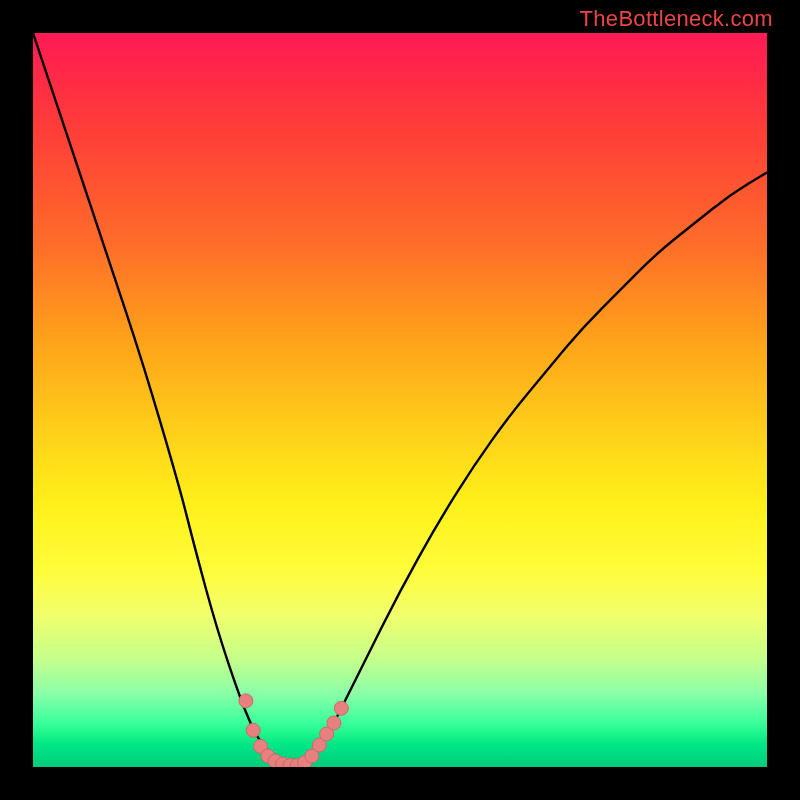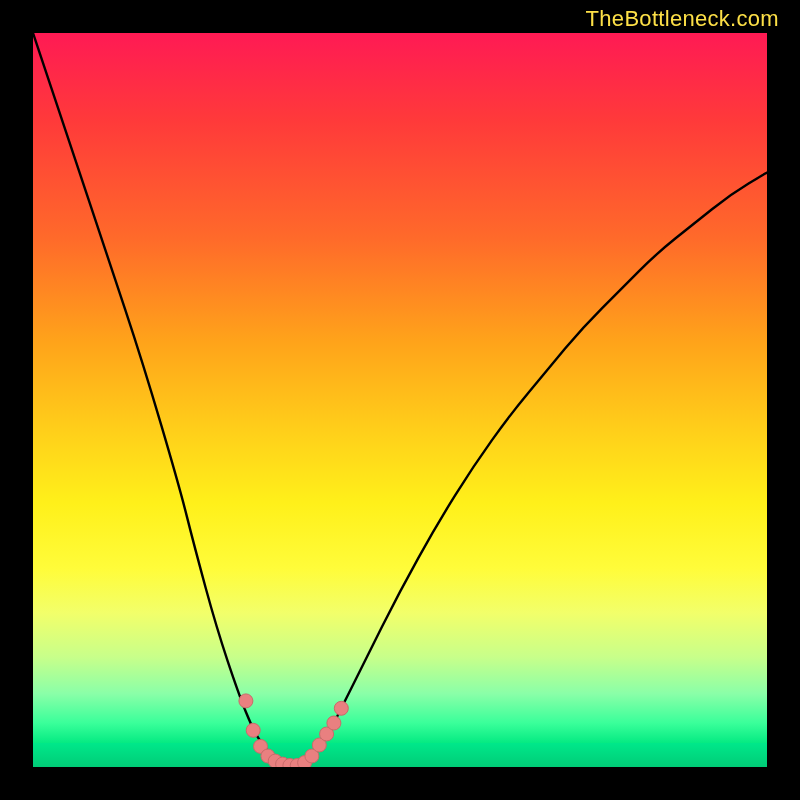--- a/index.html
+++ b/index.html
@@ -61,24 +61,24 @@
   svg.curve {
     position: absolute;
     left: 0;
     top: 0;
     width: 734px;
     height: 734px;
   }
   .watermark {
     position: absolute;
     top: 6px;
-    right: 21px;
+    right: 27px;
     font-size: 22px;
     font-weight: 500;
-    color: #fde047;
+    color: #ef4444;
     letter-spacing: 0.3px;
     user-select: none;
   }
 </style>
 </head>
 <body>
 
 <div class="frame">
   <div class="plot-area">
     <div class="gradient"></div>

